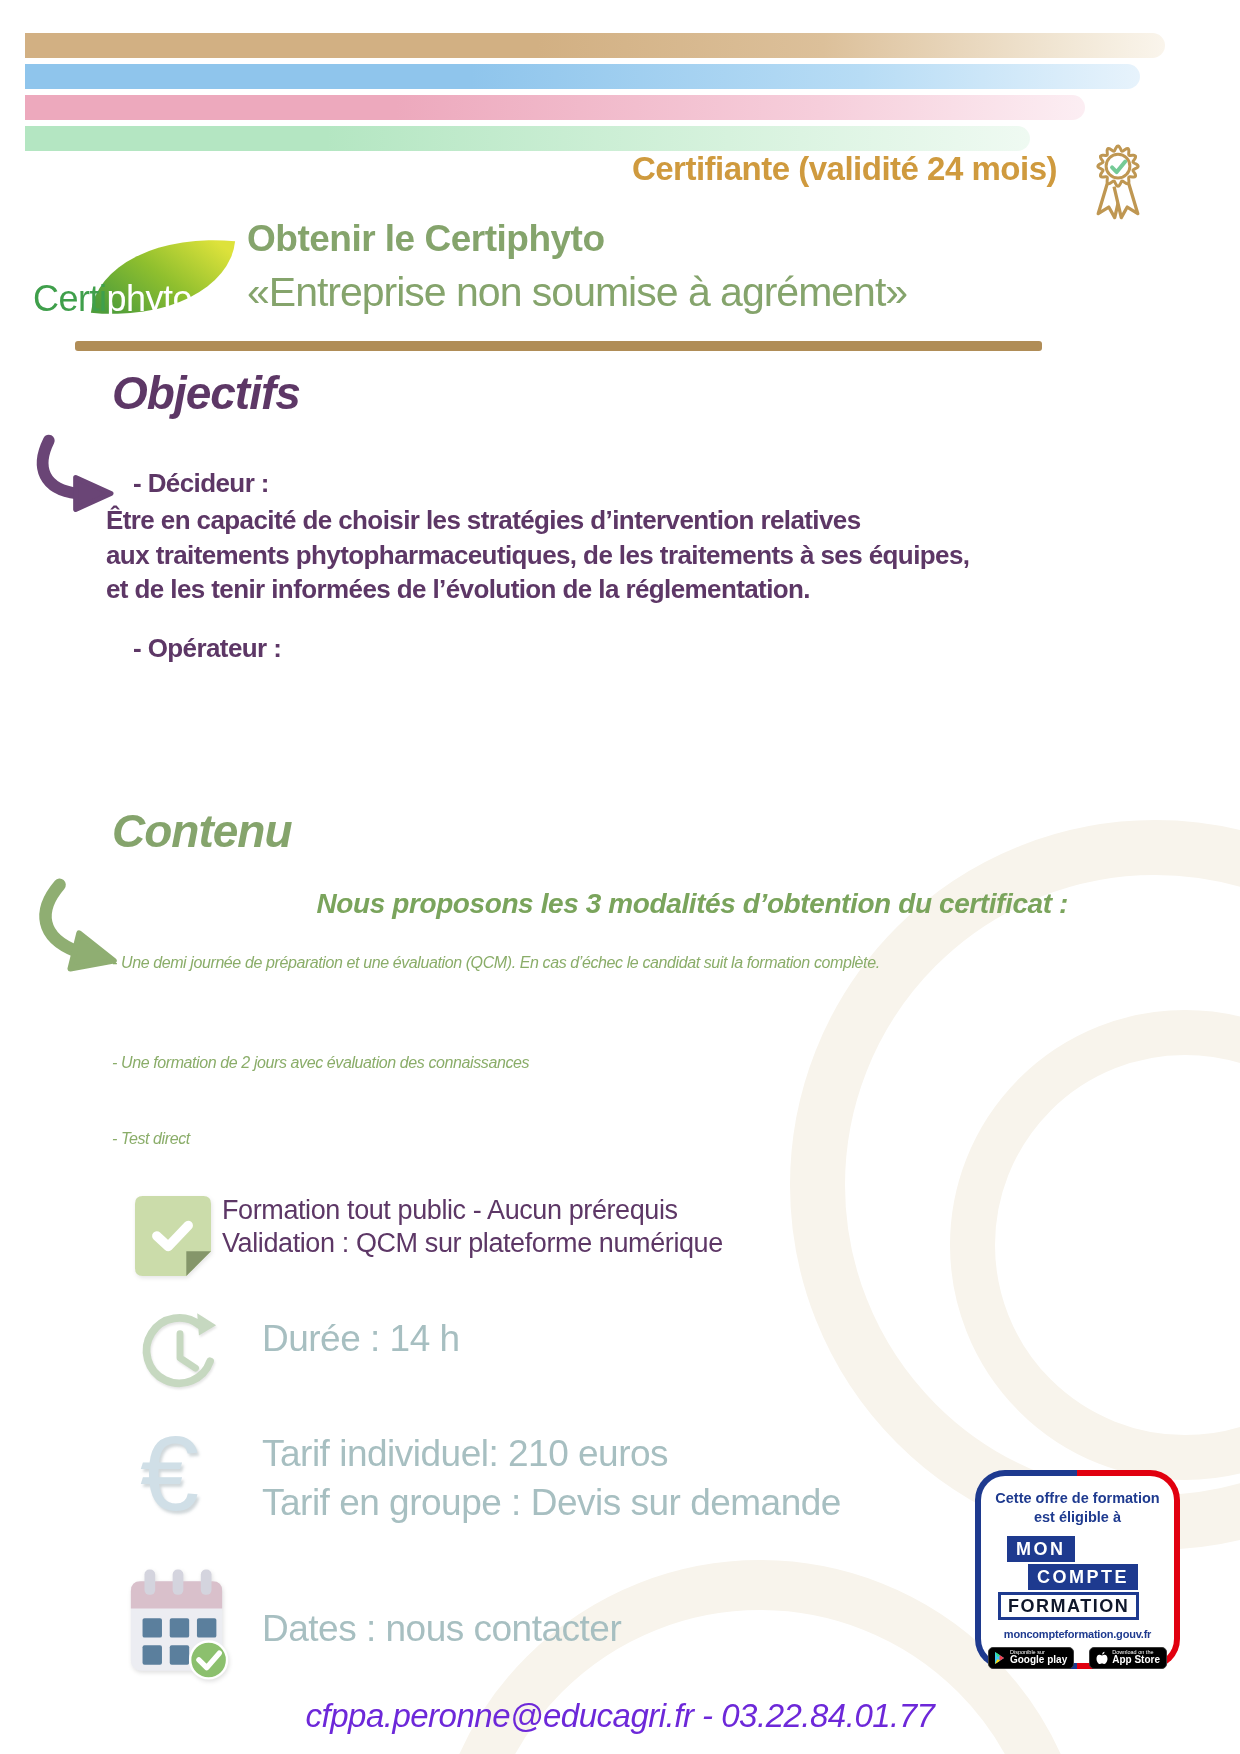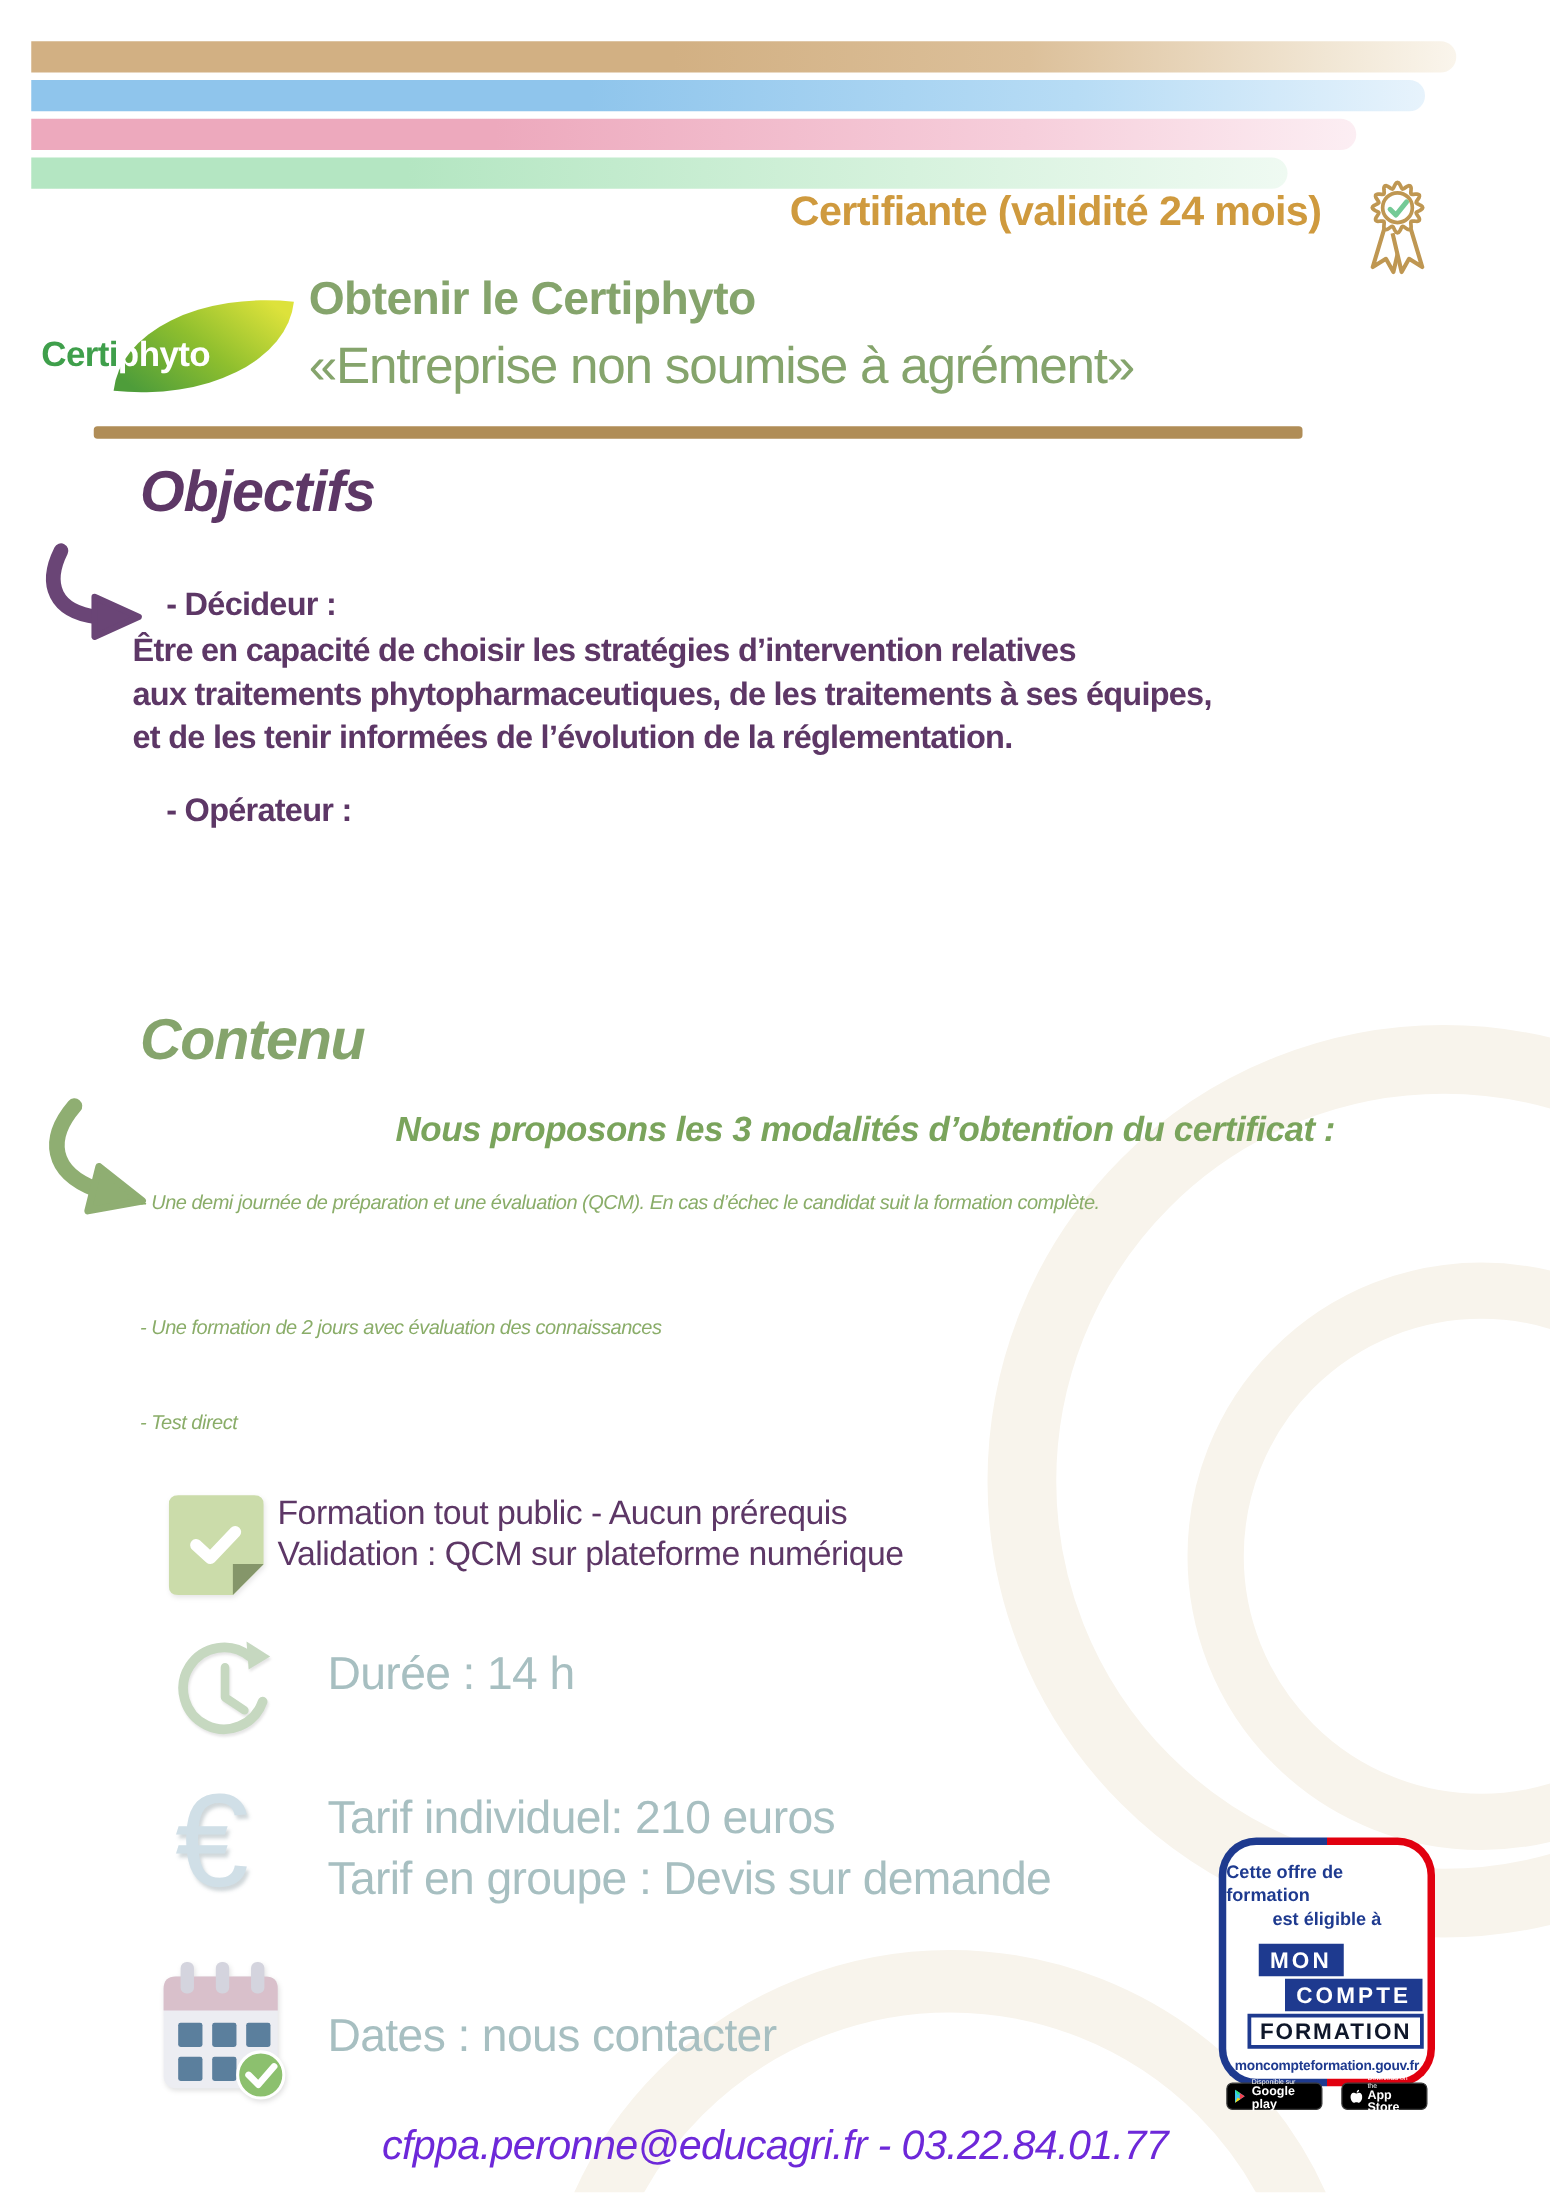--- a/index.html
+++ b/index.html
@@ -30,21 +30,21 @@
   }
   .medal { left:1085px; top:136px; width:66px; height:88px; }
 
   
   .logo { left:33px; top:222px; width:218px; height:100px; }
   .leaf {
     position:absolute; left:62px; top:12px; width:136px; height:86px;
     background:linear-gradient(to top right,#4e9d3a 8%,#8fbf2e 50%,#dde23b 92%);
     border-radius:100% 0 100% 0; transform:rotate(6deg);
   }
-  .logo-word { position:absolute; left:0; top:46px; font-size:28px; font-weight:700; letter-spacing:-0.5px; }
+  .logo-word { position:absolute; left:0; top:56px; font-size:36px; font-weight:400; letter-spacing:-0.5px; }
   .logo-certi { color:#3f9f4b; }
   .logo-phyto { color:#ffffff; }
 
   .title-block { left:247px; top:218px; color:#85a46c; }
   .doc-title   { font-size:37px; font-weight:700; letter-spacing:-0.5px; }
   .doc-subtitle{ font-size:41px; font-weight:400; letter-spacing:-1px; margin-top:9px; }
 
   .divider { left:75px; top:341px; width:967px; height:10px; background:#b08d57; border-radius:3px; }
 
   .sec-heading { font-size:46px; font-weight:700; font-style:italic; letter-spacing:-1px; }
@@ -74,21 +74,21 @@
   .clock-icon { left:137px; top:1302px; width:86px; height:98px; filter:drop-shadow(1px 2px 1px rgba(0,0,0,.10)); }
   .info-text  { color:#a7bfc1; font-size:37px; font-weight:400; letter-spacing:-0.5px; }
   .duree { left:262px; top:1318px; }
   .euro-icon { left:140px; top:1420px; font-size:106px; font-weight:400; color:#d0dfe7;
                text-shadow:2px 3px 3px rgba(120,140,150,.35); line-height:1; }
   .tarif { left:262px; top:1430px; line-height:1.32; }
   .cal-icon { left:127px; top:1565px; width:102px; height:118px; filter:drop-shadow(1px 2px 2px rgba(0,0,0,.12)); }
   .dates { left:262px; top:1608px; }
 
   
-  .mcf { left:975px; top:1470px; width:173px; height:199px; border-radius:30px;
+  .mcf { left:975px; top:1470px; width:205px; height:199px; border-radius:30px;
          background:linear-gradient(90deg,#1e3a8f 50%,#e1000f 50%); }
   .mcf-inner { position:absolute; inset:6px; background:#fff; border-radius:24px;
                display:flex; flex-direction:column; align-items:center; padding-top:13px; box-sizing:border-box; }
   .mcf-line { color:#1e3a8f; font-size:14.5px; font-weight:700; line-height:1.3; }
   .mcf-logo { width:100%; margin-top:9px; display:flex; flex-direction:column; }
   .mcf-row  { font-size:18px; font-weight:700; letter-spacing:2.5px; line-height:1; }
   .mcf-mon     { align-self:flex-start; margin-left:26px; background:#1e3a8f; color:#fff; padding:4px 9px; }
   .mcf-compte  { align-self:flex-start; margin-left:47px; background:#1e3a8f; color:#fff; padding:4px 9px; margin-top:2px; }
   .mcf-formation{ align-self:flex-start; margin-left:17px; background:#fff; color:#0f172a;
                   border:3px solid #1e3a8f; padding:2px 7px; letter-spacing:1.5px; margin-top:2px; }

